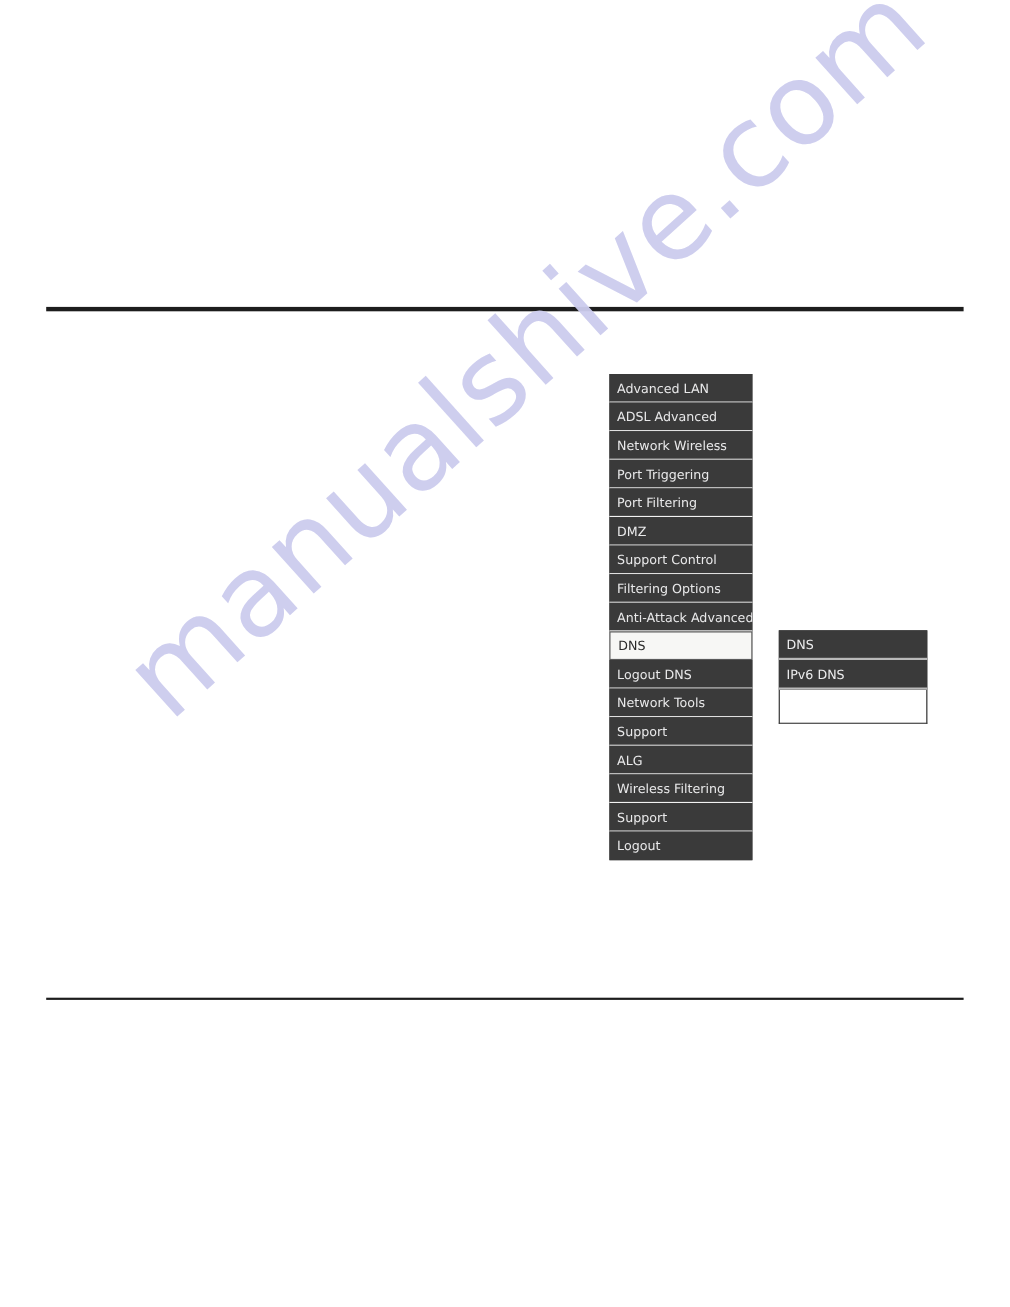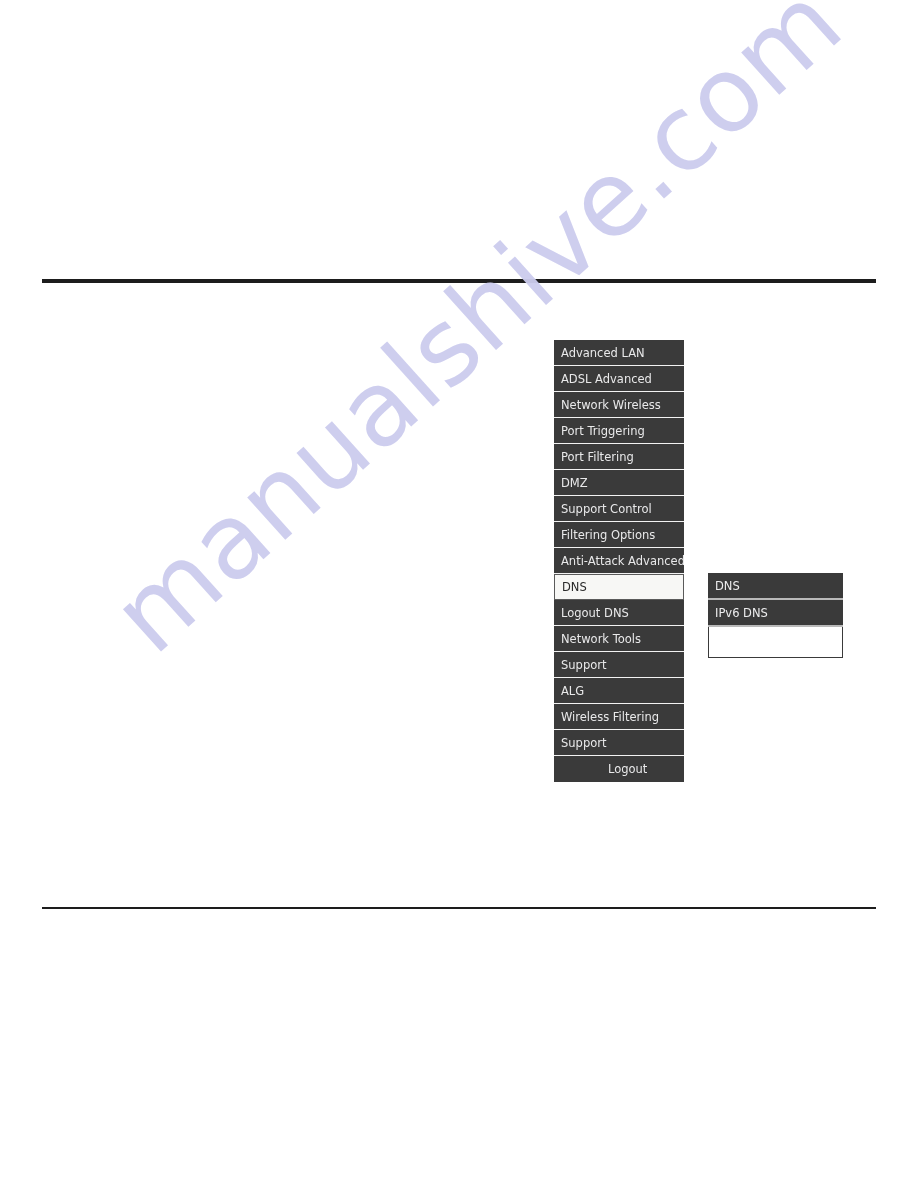--- a/index.html
+++ b/index.html
@@ -84,21 +84,20 @@
     background: #3a3a3a;
     color: #e9e9ea;
     font-size: 11.5px;
     padding-left: 7px;
     border-bottom: 1px solid #f2f2f2;
     white-space: nowrap;
     overflow: hidden;
   }
   .menu-item:last-child {
     border-bottom: none;
-    margin-left: 47px;
   }
   .menu-item.selected {
     background: #f7f7f5;
     color: #2a2a2a;
     border: 1px solid #5a5a5a;
     border-bottom: 1px solid #5a5a5a;
     line-height: 24px;
   }
 
   

